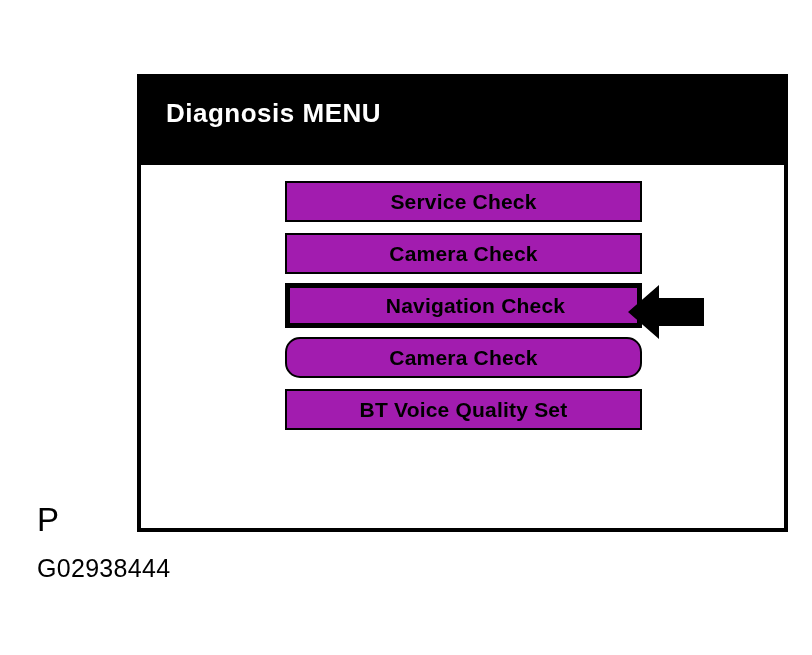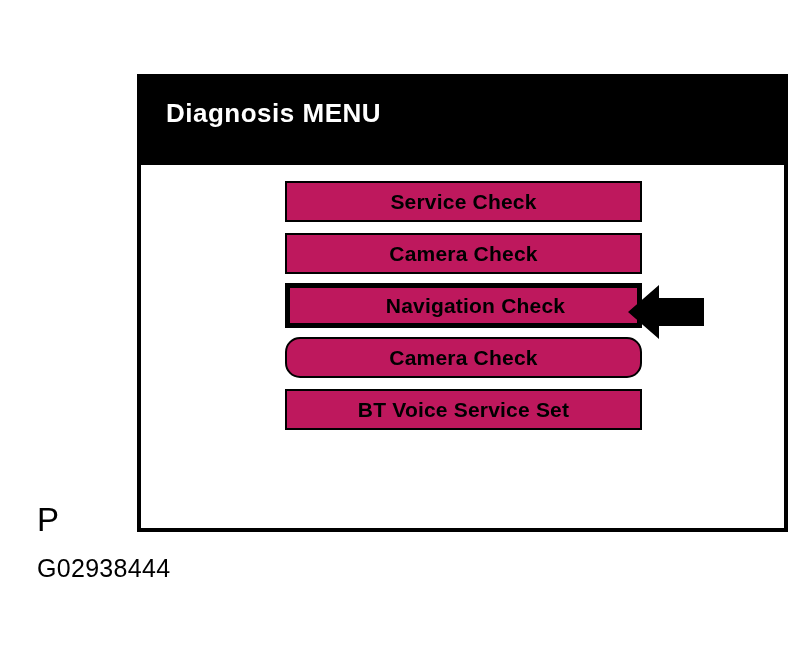--- a/index.html
+++ b/index.html
@@ -58,21 +58,21 @@
     width: 100%;
     height: 279px;
   }
   .menu-button {
     position: absolute;
     left: 144px;
     width: 357px;
     height: 41px;
     box-sizing: border-box;
     border: 2px solid #000000;
-    background: #be185d;
+    background: #a21caf;
     display: flex;
     align-items: center;
     justify-content: center;
   }
   .menu-button.selected {
     border-width: 5px;
     height: 45px;
     padding-left: 24px;
   }
   .menu-label {
@@ -144,21 +144,21 @@
 
     <div class="menu-button selected row2">
       <span class="menu-label">Navigation Check</span>
     </div>
 
     <div class="menu-button row3">
       <span class="menu-label">Camera Check</span>
     </div>
 
     <div class="menu-button row4">
-      <span class="menu-label">BT Voice Service Set</span>
+      <span class="menu-label">BT Voice Quality Set</span>
     </div>
 
   </div>
 </div>
 
 <div id="pointer-arrow">
   <svg width="76" height="56" viewBox="0 0 76 56" xmlns="http://www.w3.org/2000/svg">
     <polygon points="0,28 31,1 31,14 76,14 76,42 31,42 31,55" fill="#000000"></polygon>
   </svg>
 </div>

